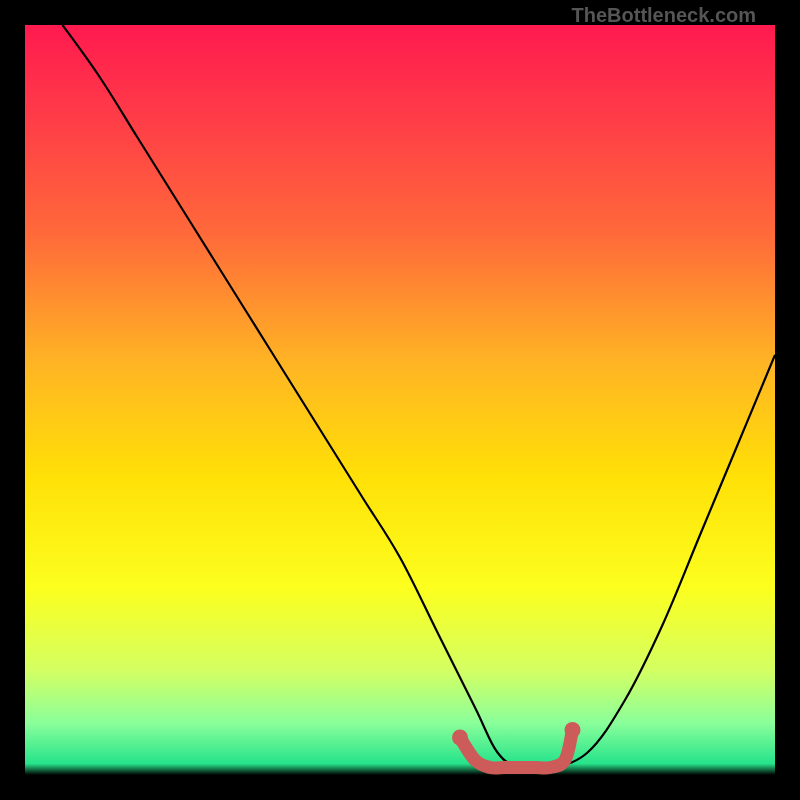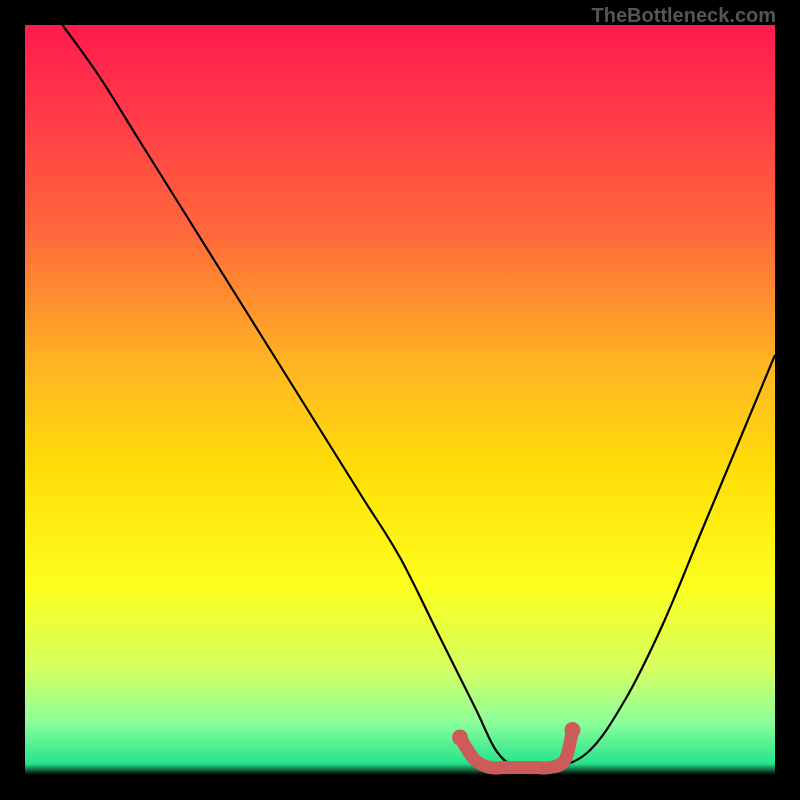--- a/index.html
+++ b/index.html
@@ -37,21 +37,21 @@
   .curve-svg {
     position: absolute;
     left: 0;
     top: 0;
     width: 750px;
     height: 750px;
   }
   .watermark {
     position: absolute;
     top: 4px;
-    right: 24px;
+    right: 44px;
     color: #555;
     font-size: 20px;
     font-weight: bold;
     font-family: Arial, sans-serif;
   }
 </style>
 </head>
 <body>
 
 <div class="frame">

